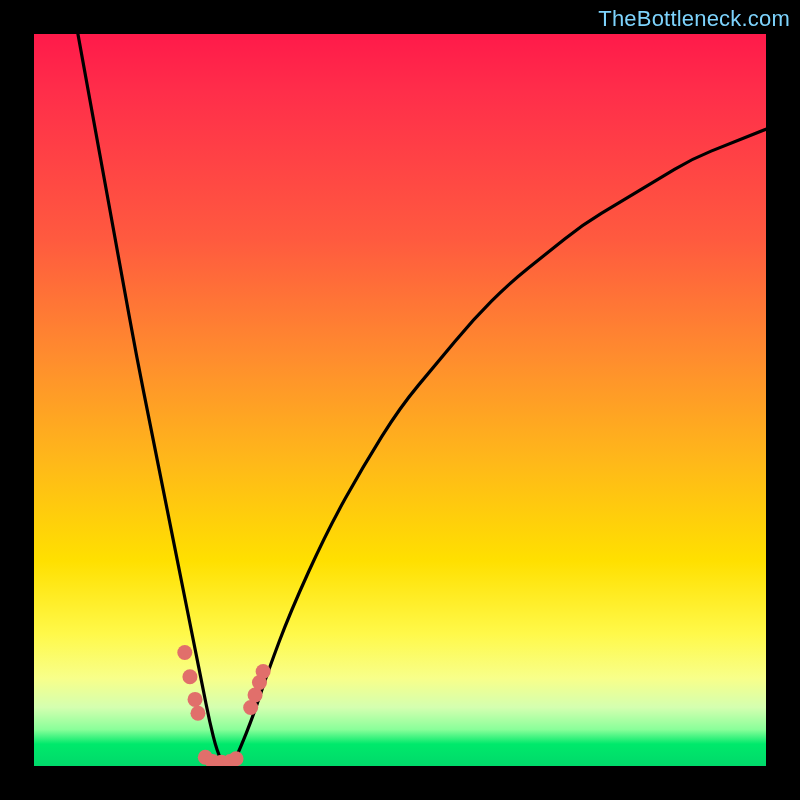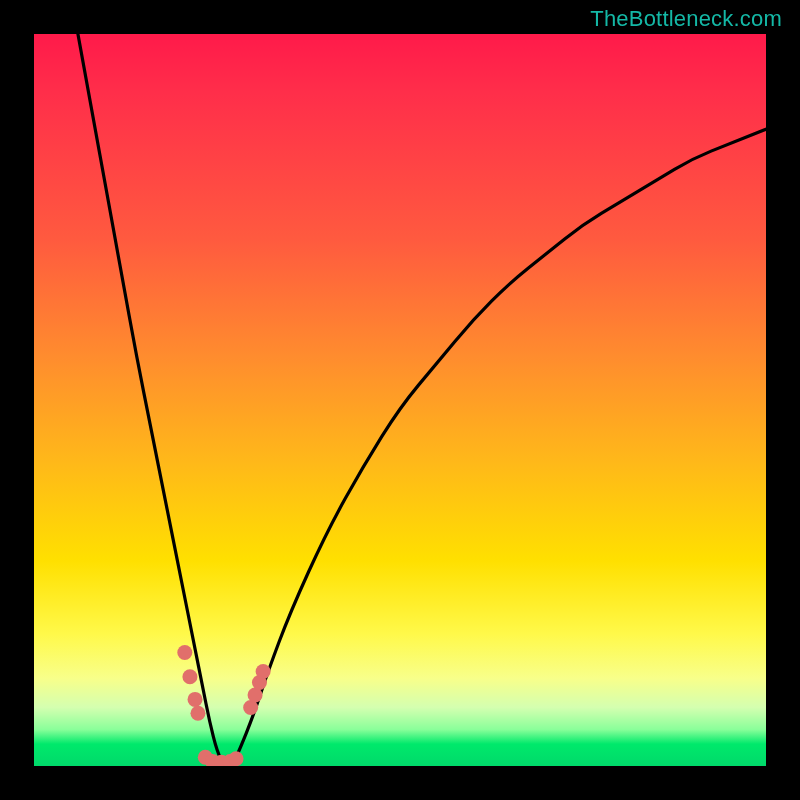--- a/index.html
+++ b/index.html
@@ -38,22 +38,22 @@
       #f8ff8a 88%,
       #d4ffb0 92%,
       #8aff9a 95%,
       #00e96b 97%,
       #00d96a 100%
     );
   }
   .watermark {
     position: absolute;
     top: 6px;
-    right: 18px;
-    color: #14b8a6;
+    right: 10px;
+    color: #7dd3fc;
     font-size: 22px;
     letter-spacing: 0.2px;
     font-weight: 400;
     user-select: none;
   }
   svg.curve {
     position: absolute;
     left: 0;
     top: 0;
     width: 732px;

